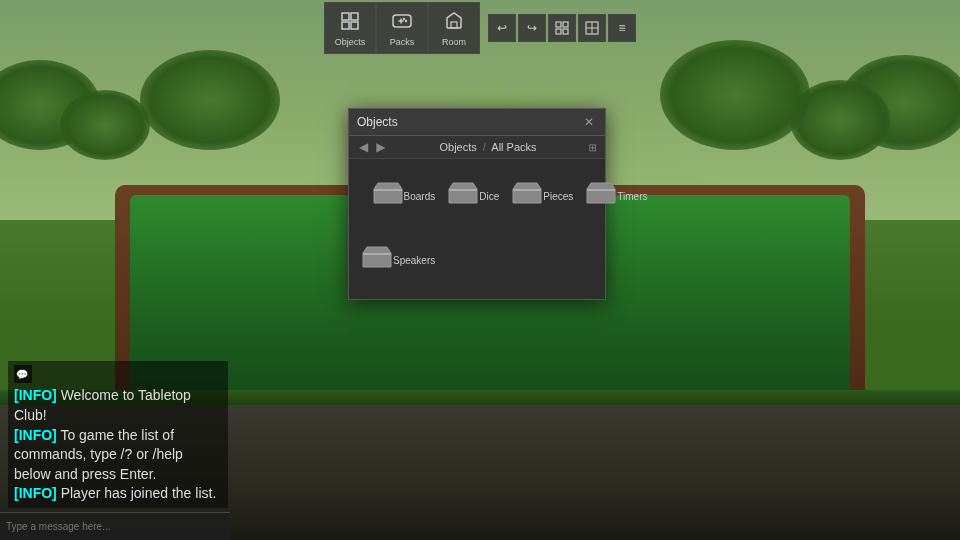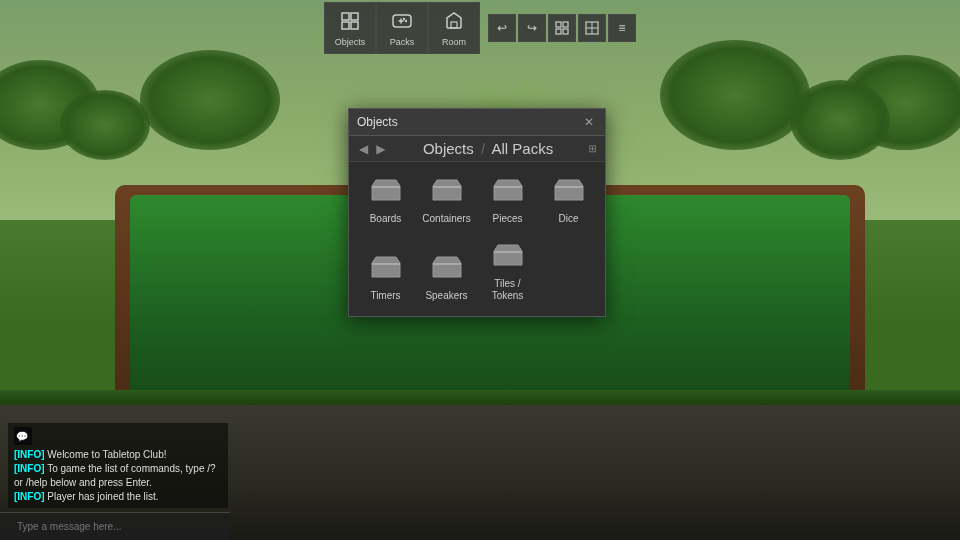--- a/index.html
+++ b/index.html
@@ -171,21 +171,21 @@
 
     .nav-arrow {
       color: #888;
       cursor: pointer;
       font-size: 12px;
       padding: 0 2px;
     }
 
     .breadcrumb {
       color: #aaa;
-      font-size: 15px;
+      font-size: 11px;
     }
 
     .breadcrumb span {
       color: #ccc;
     }
 
     .breadcrumb .separator {
       color: #666;
       margin: 0 3px;
     }
@@ -200,21 +200,21 @@
     .folder-grid {
       display: grid;
       grid-template-columns: repeat(4, 1fr);
       padding: 8px;
       gap: 4px;
       background: #2d2d2d;
     }
 
     .folder-item {
       display: flex;
-      flex-direction: column;
+      flex-direction: row;
       align-items: center;
       justify-content: flex-end;
       padding: 6px 4px;
       cursor: pointer;
       border-radius: 3px;
       min-height: 60px;
     }
 
     .folder-icon {
       font-size: 28px;
@@ -253,21 +253,21 @@
       height: 18px;
       background: rgba(0, 0, 0, 0.6);
       display: flex;
       align-items: center;
       justify-content: center;
       color: #fff;
       font-size: 10px;
     }
 
     .chat-message {
-      font-size: 10px;
+      font-size: 14px;
       color: #ddd;
       line-height: 1.4;
     }
 
     .chat-message .info-tag {
       color: #00ffff;
       font-weight: bold;
     }
 
     
@@ -275,21 +275,21 @@
       position: absolute;
       bottom: 0;
       left: 0;
       width: 230px;
       height: 28px;
       background: rgba(30, 30, 30, 0.9);
       border-top: 1px solid #444;
       z-index: 50;
       display: flex;
       align-items: center;
-      padding: 0 17px;
+      padding: 0 6px;
     }
 
     .chat-input {
       background: transparent;
       border: none;
       outline: none;
       color: #888;
       font-size: 10px;
       width: 100%;
     }
@@ -420,79 +420,61 @@
       <div class="folder-icon">
         <svg width="32" height="28" viewBox="0 0 32 28" fill="none">
           <path d="M2 10L6 4H26L30 10V24H2V10Z" fill="#888" stroke="#999" stroke-width="1"></path>
           <rect x="2" y="10" width="28" height="2" fill="#aaa"></rect>
         </svg>
       </div>
       <span class="folder-label">Boards</span>
     </div>
 
 
+
     <div class="folder-item">
       <div class="folder-icon">
         <svg width="32" height="28" viewBox="0 0 32 28" fill="none">
           <path d="M2 10L6 4H26L30 10V24H2V10Z" fill="#888" stroke="#999" stroke-width="1"></path>
           <rect x="2" y="10" width="28" height="2" fill="#aaa"></rect>
         </svg>
       </div>
-      <span class="folder-label">Containers</span>
+      <span class="folder-label">Dice</span>
     </div>
 
     <div class="folder-item">
       <div class="folder-icon">
         <svg width="32" height="28" viewBox="0 0 32 28" fill="none">
           <path d="M2 10L6 4H26L30 10V24H2V10Z" fill="#888" stroke="#999" stroke-width="1"></path>
           <rect x="2" y="10" width="28" height="2" fill="#aaa"></rect>
         </svg>
       </div>
       <span class="folder-label">Pieces</span>
     </div>
 
     <div class="folder-item">
       <div class="folder-icon">
         <svg width="32" height="28" viewBox="0 0 32 28" fill="none">
           <path d="M2 10L6 4H26L30 10V24H2V10Z" fill="#888" stroke="#999" stroke-width="1"></path>
           <rect x="2" y="10" width="28" height="2" fill="#aaa"></rect>
         </svg>
       </div>
-      <span class="folder-label">Dice</span>
-    </div>
-
-    <div class="folder-item">
-      <div class="folder-icon">
-        <svg width="32" height="28" viewBox="0 0 32 28" fill="none">
-          <path d="M2 10L6 4H26L30 10V24H2V10Z" fill="#888" stroke="#999" stroke-width="1"></path>
-          <rect x="2" y="10" width="28" height="2" fill="#aaa"></rect>
-        </svg>
-      </div>
       <span class="folder-label">Timers</span>
     </div>
 
     <div class="folder-item">
       <div class="folder-icon">
         <svg width="32" height="28" viewBox="0 0 32 28" fill="none">
           <path d="M2 10L6 4H26L30 10V24H2V10Z" fill="#888" stroke="#999" stroke-width="1"></path>
           <rect x="2" y="10" width="28" height="2" fill="#aaa"></rect>
         </svg>
       </div>
       <span class="folder-label">Speakers</span>
     </div>
 
-    <div class="folder-item">
-      <div class="folder-icon">
-        <svg width="32" height="28" viewBox="0 0 32 28" fill="none">
-          <path d="M2 10L6 4H26L30 10V24H2V10Z" fill="#888" stroke="#999" stroke-width="1"></path>
-          <rect x="2" y="10" width="28" height="2" fill="#aaa"></rect>
-        </svg>
-      </div>
-      <span class="folder-label">Tiles / Tokens</span>
-    </div>
   </div>
 </div>
 
 <div class="chat-log">
   <div class="chat-header">
     <div class="chat-icon">💬</div>
   </div>
   <div class="chat-message">
     <span class="info-tag">[INFO]</span><span> Welcome to Tabletop Club!</span>
   </div>

